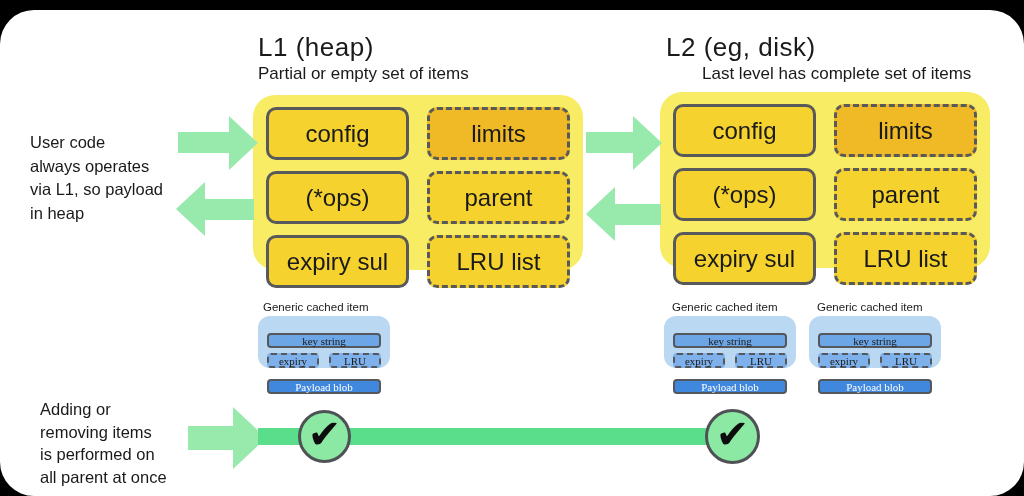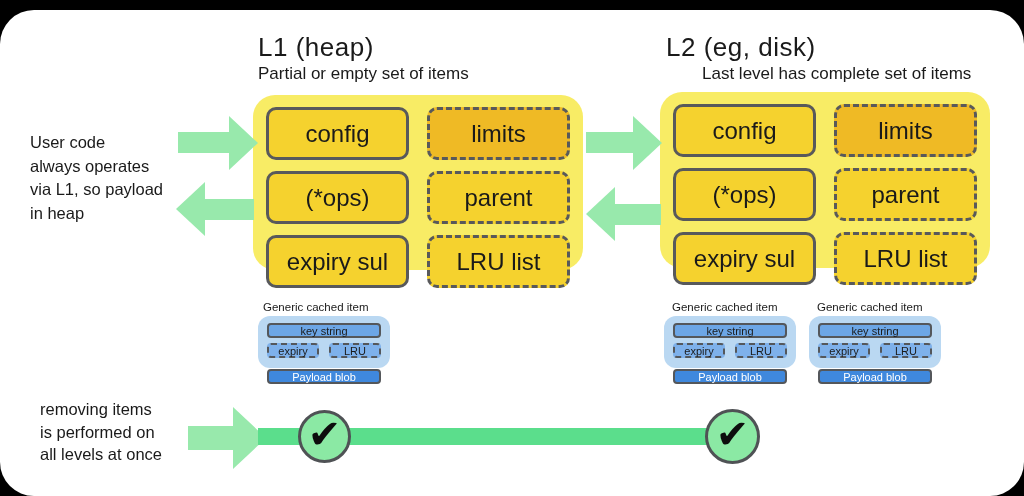--- a/index.html
+++ b/index.html
@@ -57,21 +57,21 @@
     border:3px solid #4f5255;box-sizing:border-box;display:flex;align-items:center;justify-content:center;}
   #check-1{left:298px;top:410px;width:53px;height:53px;}
   #check-2{left:705px;top:409px;width:55px;height:55px;}
   .check-glyph{font-family:"DejaVu Sans",sans-serif;font-size:40px;font-weight:bold;color:#0d0d0d;
     line-height:1;margin-top:-6px;}
 
   
   .card-label{position:absolute;font-size:11.5px;color:var(--ink);white-space:nowrap;}
   #card1-label{left:263px;top:301px;} #card2-label{left:672px;top:301px;} #card3-label{left:817px;top:301px;}
   .card{position:absolute;width:132px;height:52px;background:var(--card-bg);border-radius:12px;
-    padding:7px 9px;box-sizing:border-box;}
+    padding:17px 9px;box-sizing:border-box;font-family:Liberation Serif, serif;}
   #card1{left:258px;top:316px;} #card2{left:664px;top:316px;} #card3{left:809px;top:316px;}
   .chip{height:15px;border-radius:4px;display:flex;align-items:center;justify-content:center;
     font-size:11px;color:var(--ink);box-sizing:border-box;background:var(--chip-blue);
     border:2px solid #54575b;white-space:nowrap;}
   .chip.dashed{border-style:dashed;background:var(--chip-blue-light);}
   .chip.dark{background:var(--chip-blue-dark);color:#ffffff;}
   .chip-row{display:flex;gap:10px;margin-top:5px;}
   .chip-row .chip{flex:1;}
   .card .chip.full{width:100%;}
   .card .chip.dark{margin-top:11px;}
@@ -87,23 +87,24 @@
   <div class="hd-title" id="l2-title">L2 (eg, disk)</div>
   <div class="hd-sub" id="l2-sub">Last level has complete set of items</div>
 
   <div class="note" id="left-note">
     <div>User code</div>
     <div>always operates</div>
     <div>via L1, so payload</div>
     <div>in heap</div>
   </div>
   <div class="note" id="bottom-note">
+    <div>Adding or</div>
     <div>removing items</div>
     <div>is performed on</div>
-    <div>all levels at once</div>
+    <div>all parent at once</div>
   </div>
 
   <div class="level-box" id="l1-box">
     <div class="field solid">config</div>
     <div class="field dashed dark">limits</div>
     <div class="field solid">(*ops)</div>
     <div class="field dashed">parent</div>
     <div class="field solid">expiry sul</div>
     <div class="field dashed">LRU list</div>
   </div>

